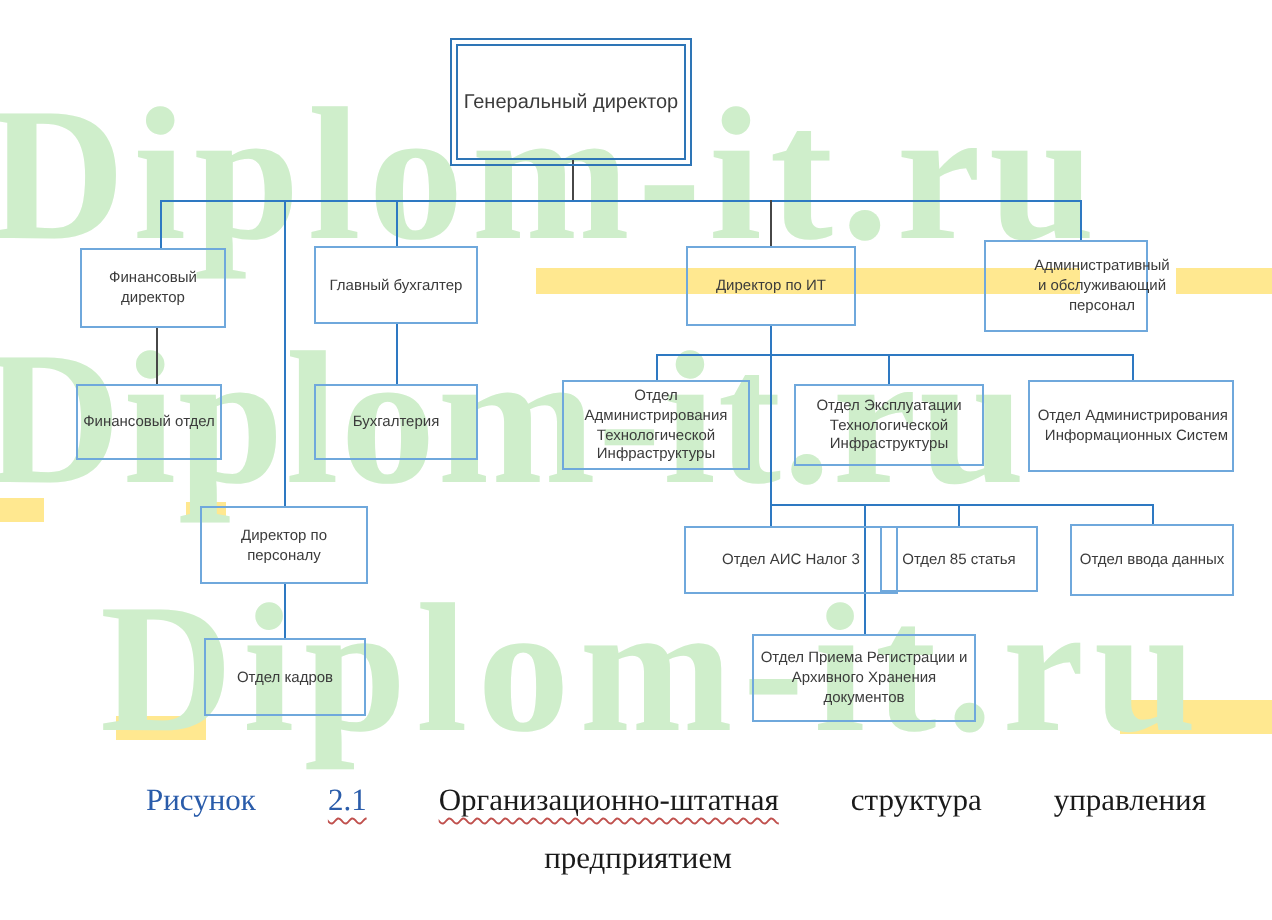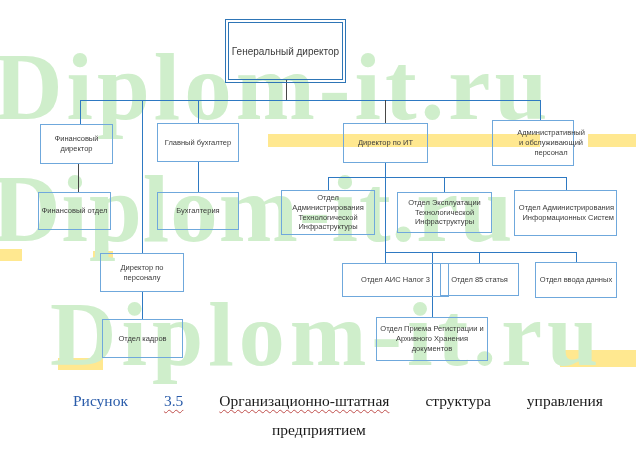--- a/index.html
+++ b/index.html
@@ -127,21 +127,21 @@
   <div class="node" id="n-hr-dept">
       <span>Отдел кадров</span>
     </div>
   <div class="node" id="n-reception">
       <span>Отдел Приема Регистрации и Архивного Хранения документов</span>
     </div>
 
   <div id="caption">
     <div id="cap-line1">
       <span class="blue">Рисунок</span>
-      <span class="blue sp">3.5</span>
+      <span class="blue sp">2.1</span>
       <span class="sp">Организационно-штатная</span>
       <span>структура</span>
       <span>управления</span>
     </div>
     <div id="cap-line2">предприятием</div>
   </div>
 
 </div>
 
 </body></html>

